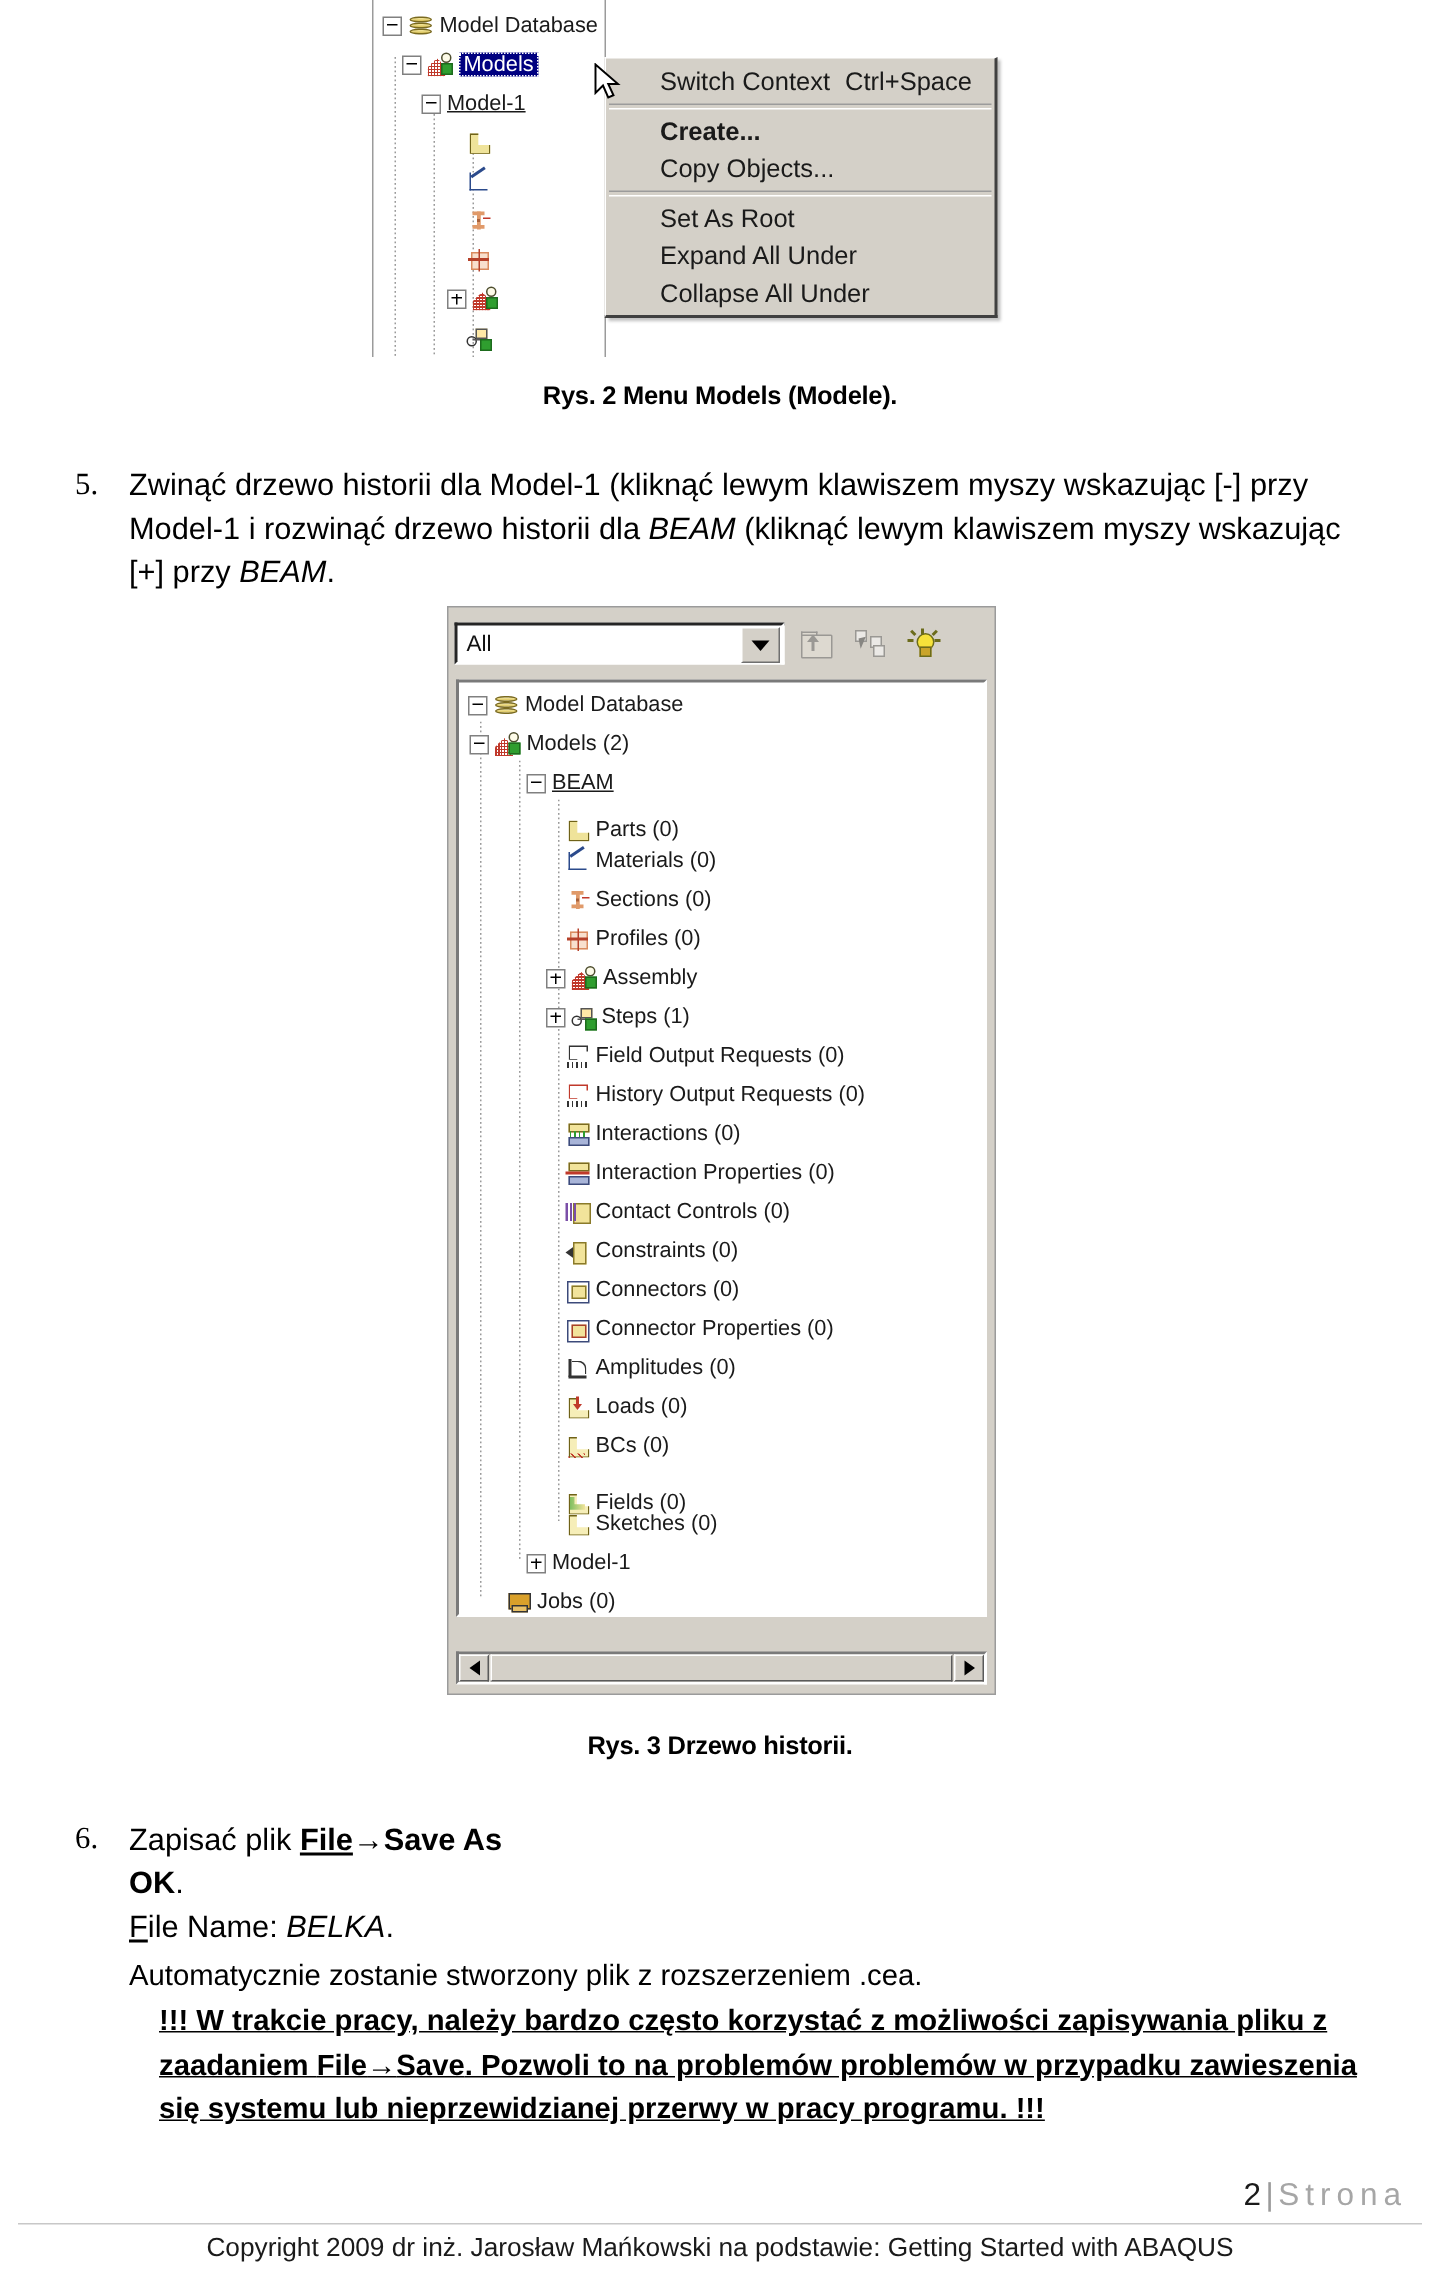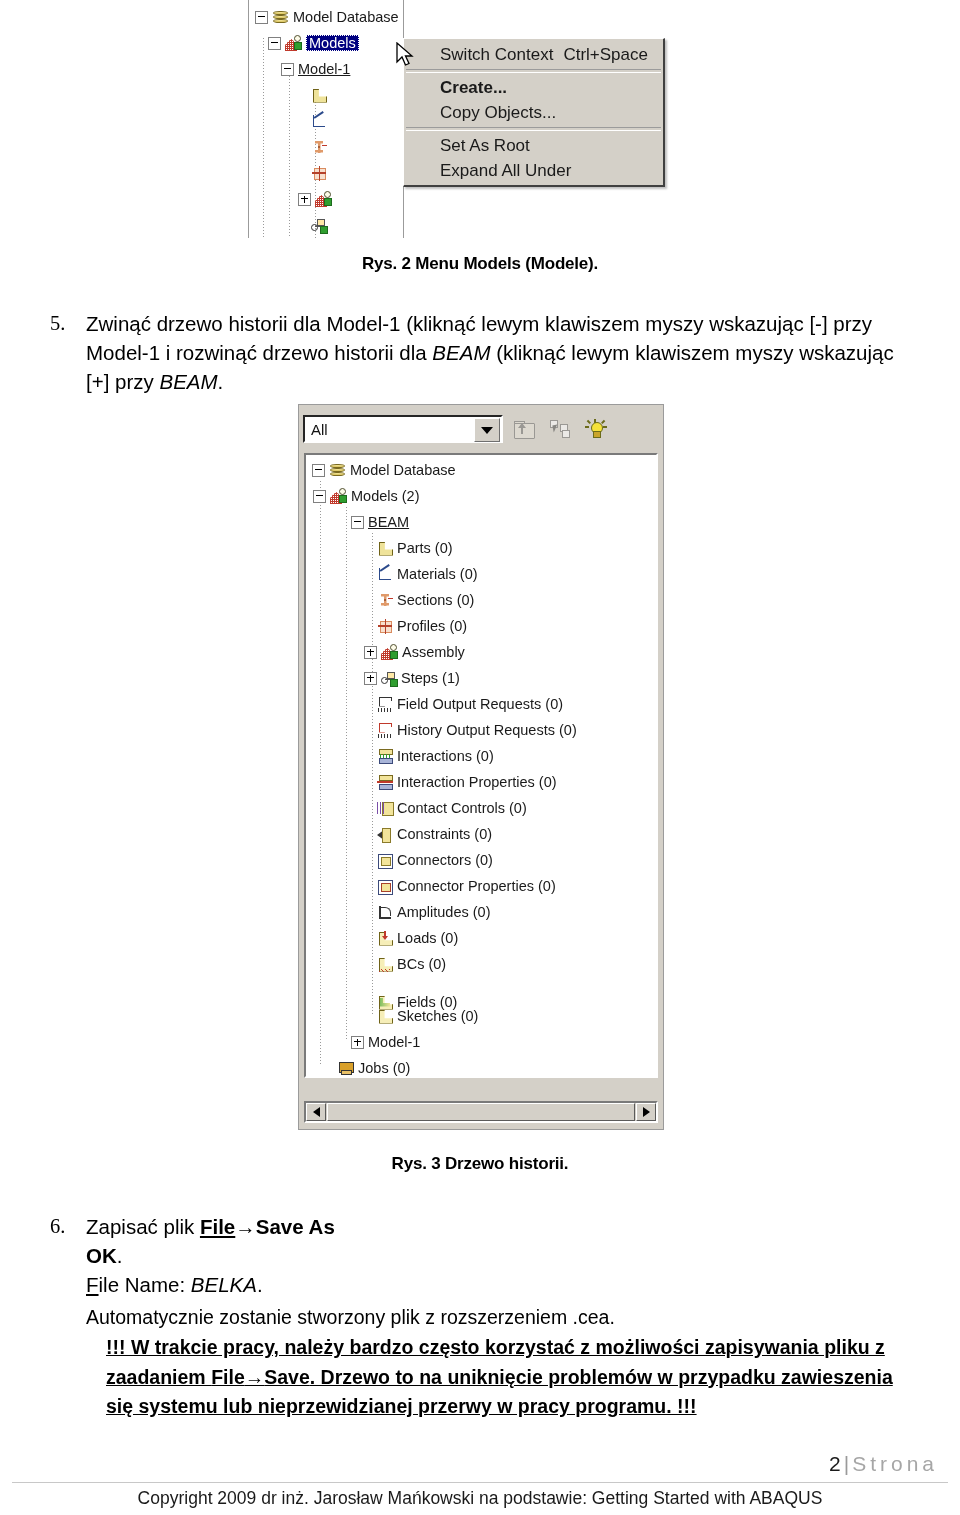--- a/index.html
+++ b/index.html
@@ -299,21 +299,21 @@
     box-sizing: border-box;
     padding: 4px;
   }
   #f3-toolbar {
     position: relative;
     height: 40px;
     display: flex;
     align-items: center;
   }
   #f3-combo {
-    width: 200px;
+    width: 220px;
     height: 28px;
     background: #ffffff;
     border: 2px inset #b0aca4;
     border-top-color: #7a7a7a; border-left-color: #7a7a7a;
     border-right-color: #ffffff; border-bottom-color: #ffffff;
     display: flex; align-items: center;
     box-sizing: border-box;
     position: relative;
   }
   #f3-combo .val { padding-left: 6px; font-size: 15px; color: #111; }
@@ -529,20 +529,23 @@
     <div class="mi">
       <span>Copy Objects...</span>
     </div>
     <div class="msep"></div>
     <div class="mi">
       <span>Set As Root</span>
     </div>
     <div class="mi">
       <span>Expand All Under</span>
     </div>
+    <div class="mi">
+      <span>Collapse All Under</span>
+    </div>
   </div>
 </div>
 
 <div class="caption" style="top:254px;">Rys. 2 Menu Models (Modele).</div>
 
 <div class="step" style="left:50px; top:309px; width:880px;">
   <span class="num">5.</span>
   <div class="body">
     <div><span>Zwinąć drzewo historii dla Model-1 (kliknąć lewym klawiszem myszy wskazując [-] przy</span></div>
     <div><span>Model-1 i rozwinąć drzewo historii dla </span><i class="it">BEAM</i><span> (kliknąć lewym klawiszem myszy wskazując</span></div>
@@ -610,21 +613,21 @@
           <span class="sq"></span>
         </span>
       <span>Models (2)</span>
     </div>
 
     <div class="t3row" style="left:45px; top:54px;">
       <span class="exp"></span>
       <span class="u">BEAM</span>
     </div>
 
-    <div class="t3row" style="left:71px; top:80px;">
+    <div class="t3row" style="left:71px; top:80px;align-items:flex-end;">
       <span class="ic ic-gen ic-parts">
           <i></i>
         </span>
       <span>Parts (0)</span>
     </div>
 
     <div class="t3row" style="left:71px; top:106px;">
       <span class="ic ic-gen ic-mat">
           <i></i>
         </span>
@@ -814,21 +817,21 @@
     <div>
       <span class="u">F</span><span>ile Name: </span><i class="it">BELKA</i><span>.</span>
     </div>
   </div>
 </div>
 
 <div class="para" style="left:86px; top:1303px; width:860px;">Automatycznie zostanie stworzony plik z rozszerzeniem .cea.</div>
 
 <div class="warn" style="left:86px; top:1333px; width:870px;">
   <div><span>!!! W trakcie pracy, należy bardzo często korzystać z możliwości zapisywania pliku z</span></div>
-  <div><span>zaadaniem </span><b>File</b><b>→</b><b>Save</b><span>. Drzewo to na uniknięcie problemów w przypadku zawieszenia</span></div>
+  <div><span>zaadaniem </span><b>File</b><b>→</b><b>Save</b><span>. Pozwoli to na problemów problemów w przypadku zawieszenia</span></div>
   <div><span>się systemu lub nieprzewidzianej przerwy w pracy programu. !!!</span></div>
 </div>
 
 <div id="pagenum">
   <span class="n">2</span><span class="bar">|</span><span class="s">Strona</span>
 </div>
 <div id="footline"></div>
 <div id="copyright">Copyright 2009 dr inż. Jarosław Mańkowski na podstawie: Getting Started with ABAQUS</div>
 
 </body></html>

